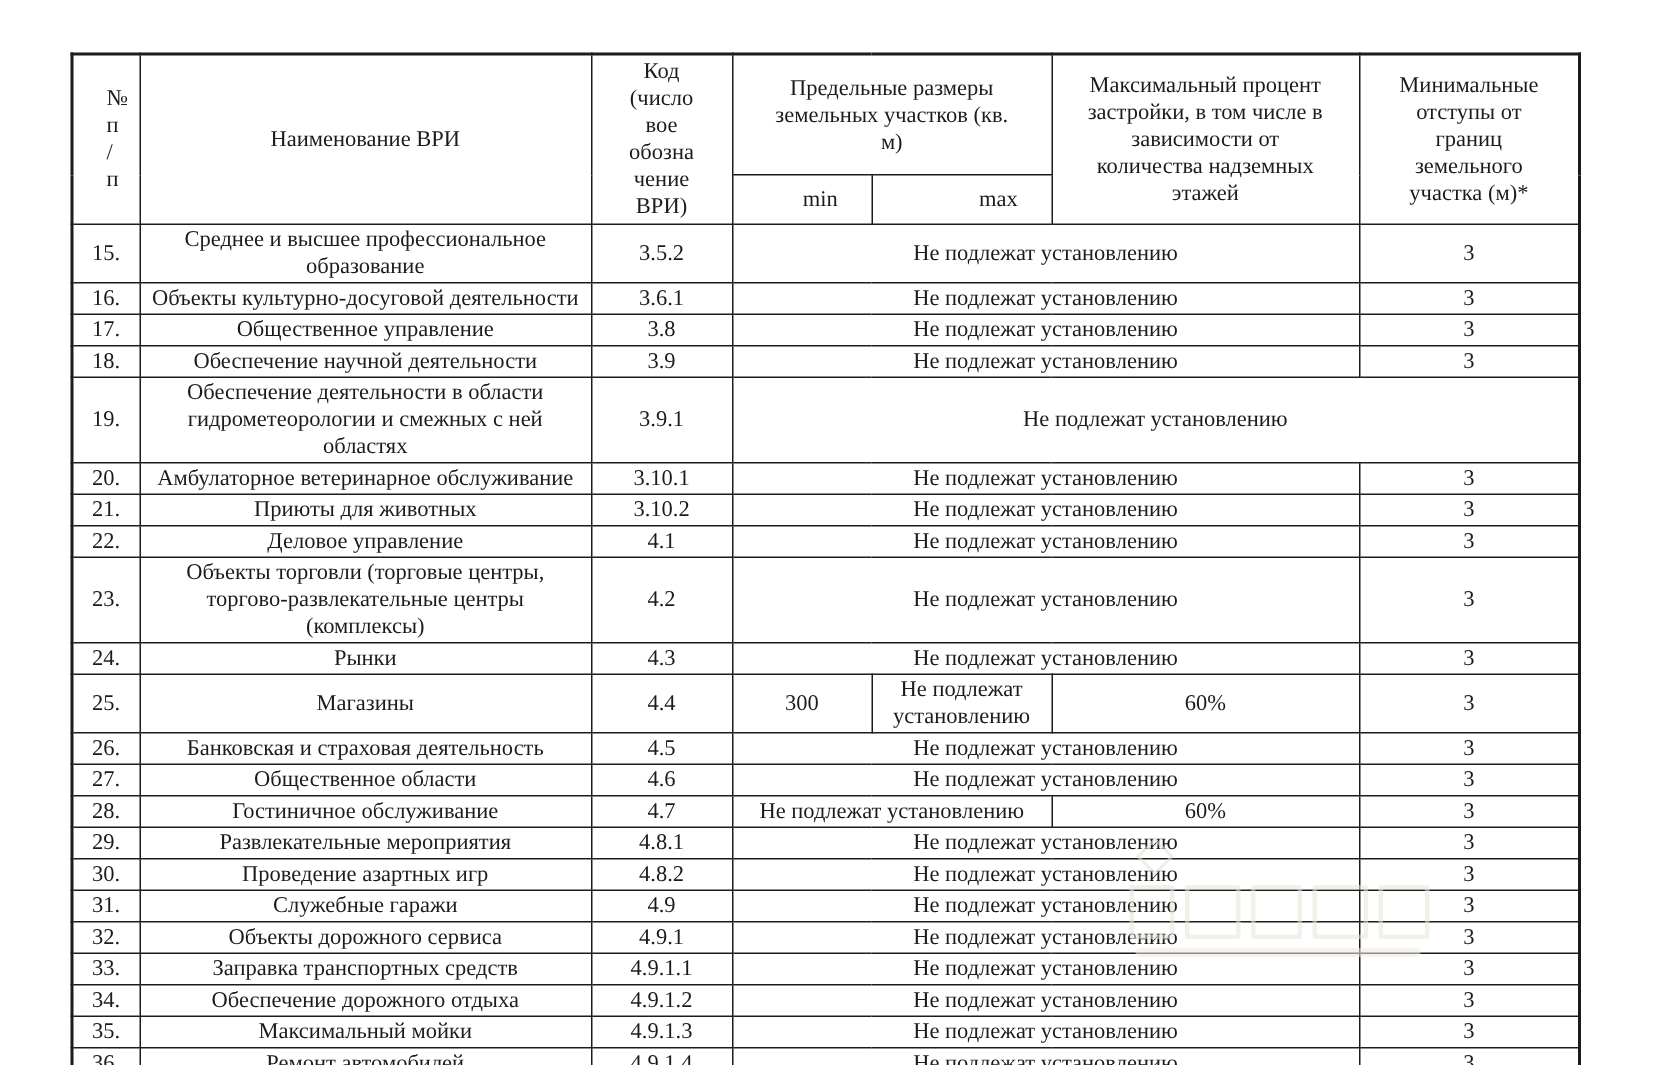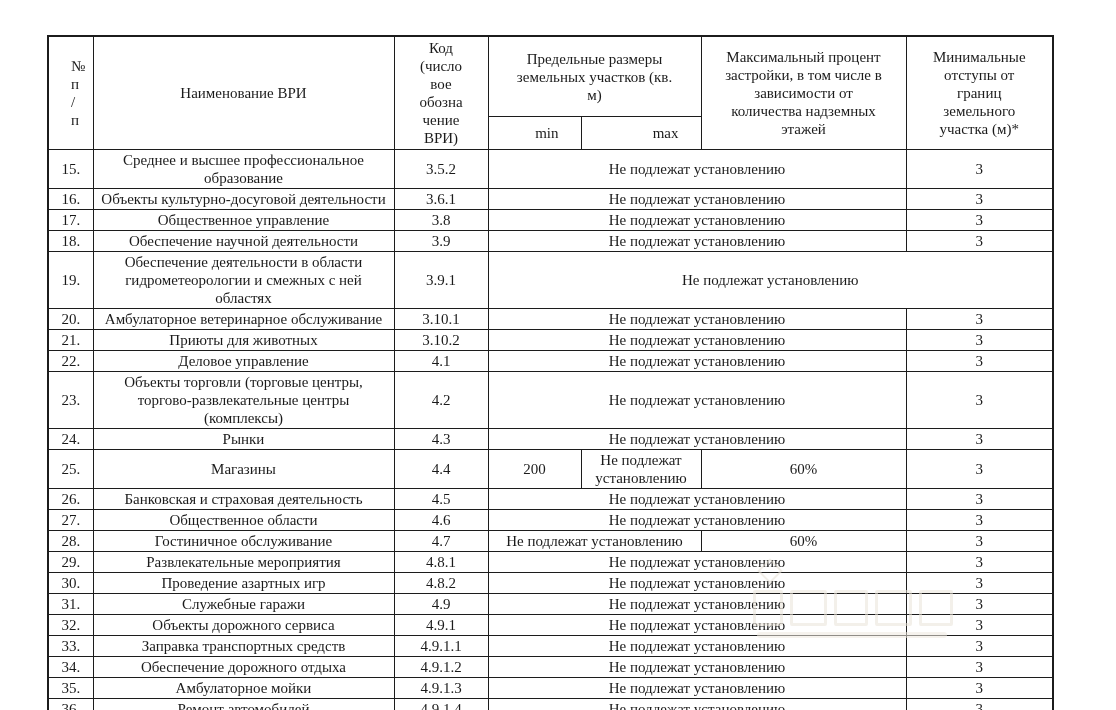--- a/index.html
+++ b/index.html
@@ -176,21 +176,21 @@
         <td class="num-cell">24.</td>
         <td>Рынки</td>
         <td>4.3</td>
         <td colspan="3">Не подлежат установлению</td>
         <td>3</td>
       </tr>
       <tr>
         <td class="num-cell">25.</td>
         <td>Магазины</td>
         <td>4.4</td>
-        <td>200</td>
+        <td>300</td>
         <td>Не подлежат установлению</td>
         <td>60%</td>
         <td>3</td>
       </tr>
       <tr>
         <td class="num-cell">26.</td>
         <td>Банковская и страховая деятельность</td>
         <td>4.5</td>
         <td colspan="3">Не подлежат установлению</td>
         <td>3</td>
@@ -247,21 +247,21 @@
       </tr>
       <tr>
         <td class="num-cell">34.</td>
         <td>Обеспечение дорожного отдыха</td>
         <td>4.9.1.2</td>
         <td colspan="3">Не подлежат установлению</td>
         <td>3</td>
       </tr>
       <tr>
         <td class="num-cell">35.</td>
-        <td>Амбулаторное мойки</td>
+        <td>Максимальный мойки</td>
         <td>4.9.1.3</td>
         <td colspan="3">Не подлежат установлению</td>
         <td>3</td>
       </tr>
       <tr>
         <td class="num-cell">36.</td>
         <td>Ремонт автомобилей</td>
         <td>4.9.1.4</td>
         <td colspan="3">Не подлежат установлению</td>
         <td>3</td>

